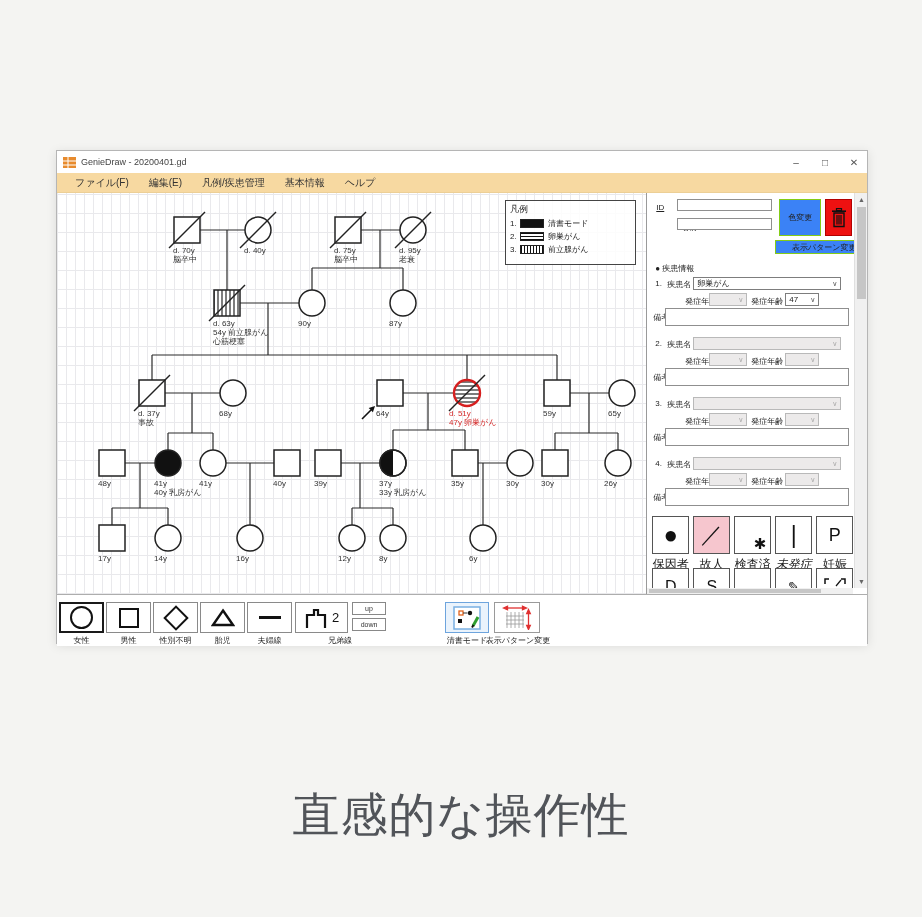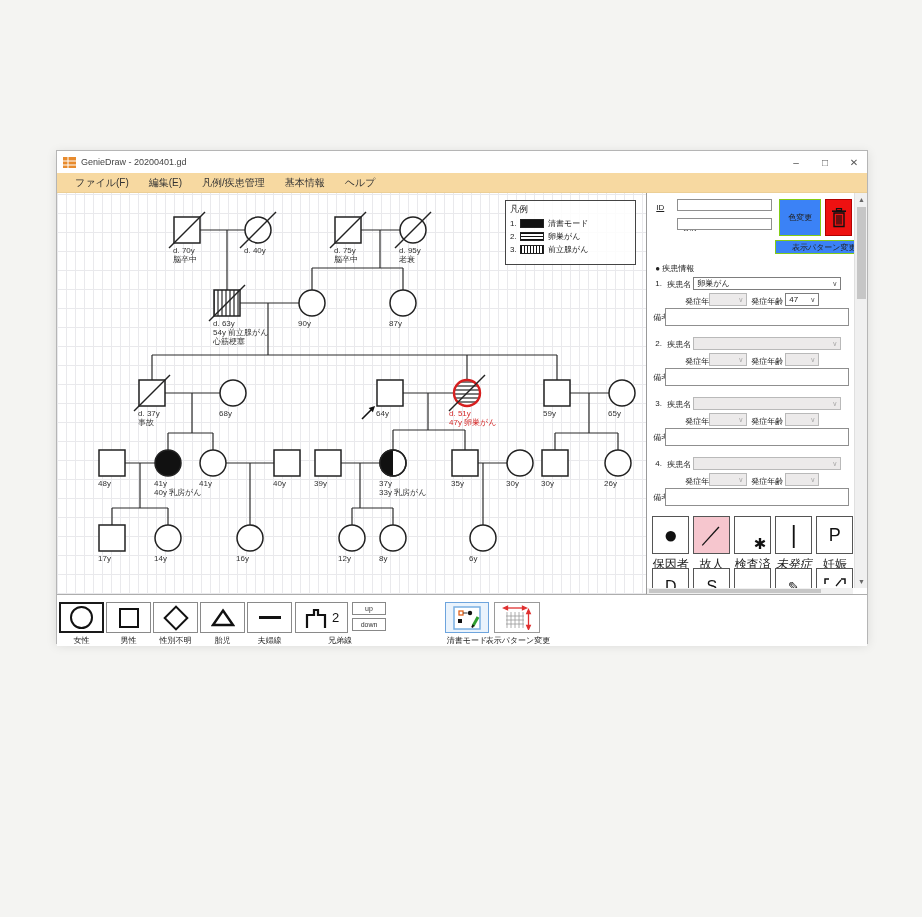--- a/index.html
+++ b/index.html
@@ -529,13 +529,14 @@
             <polygon points="26.5,4.5 24.7,8.5 28.3,8.5"></polygon>
               <polygon points="26.5,24.5 24.7,20.5 28.3,20.5"></polygon>
           </g>
         </svg>
       </div>
       <span class="tool-label" style="left:380px;width:60px;">清書モード</span>
       <span class="tool-label" style="left:428px;width:66px;">表示パターン変更</span>
     </div>
   </div>
 
+  <div class="caption">直感的な操作性</div>
 </div>
 
 </body></html>

